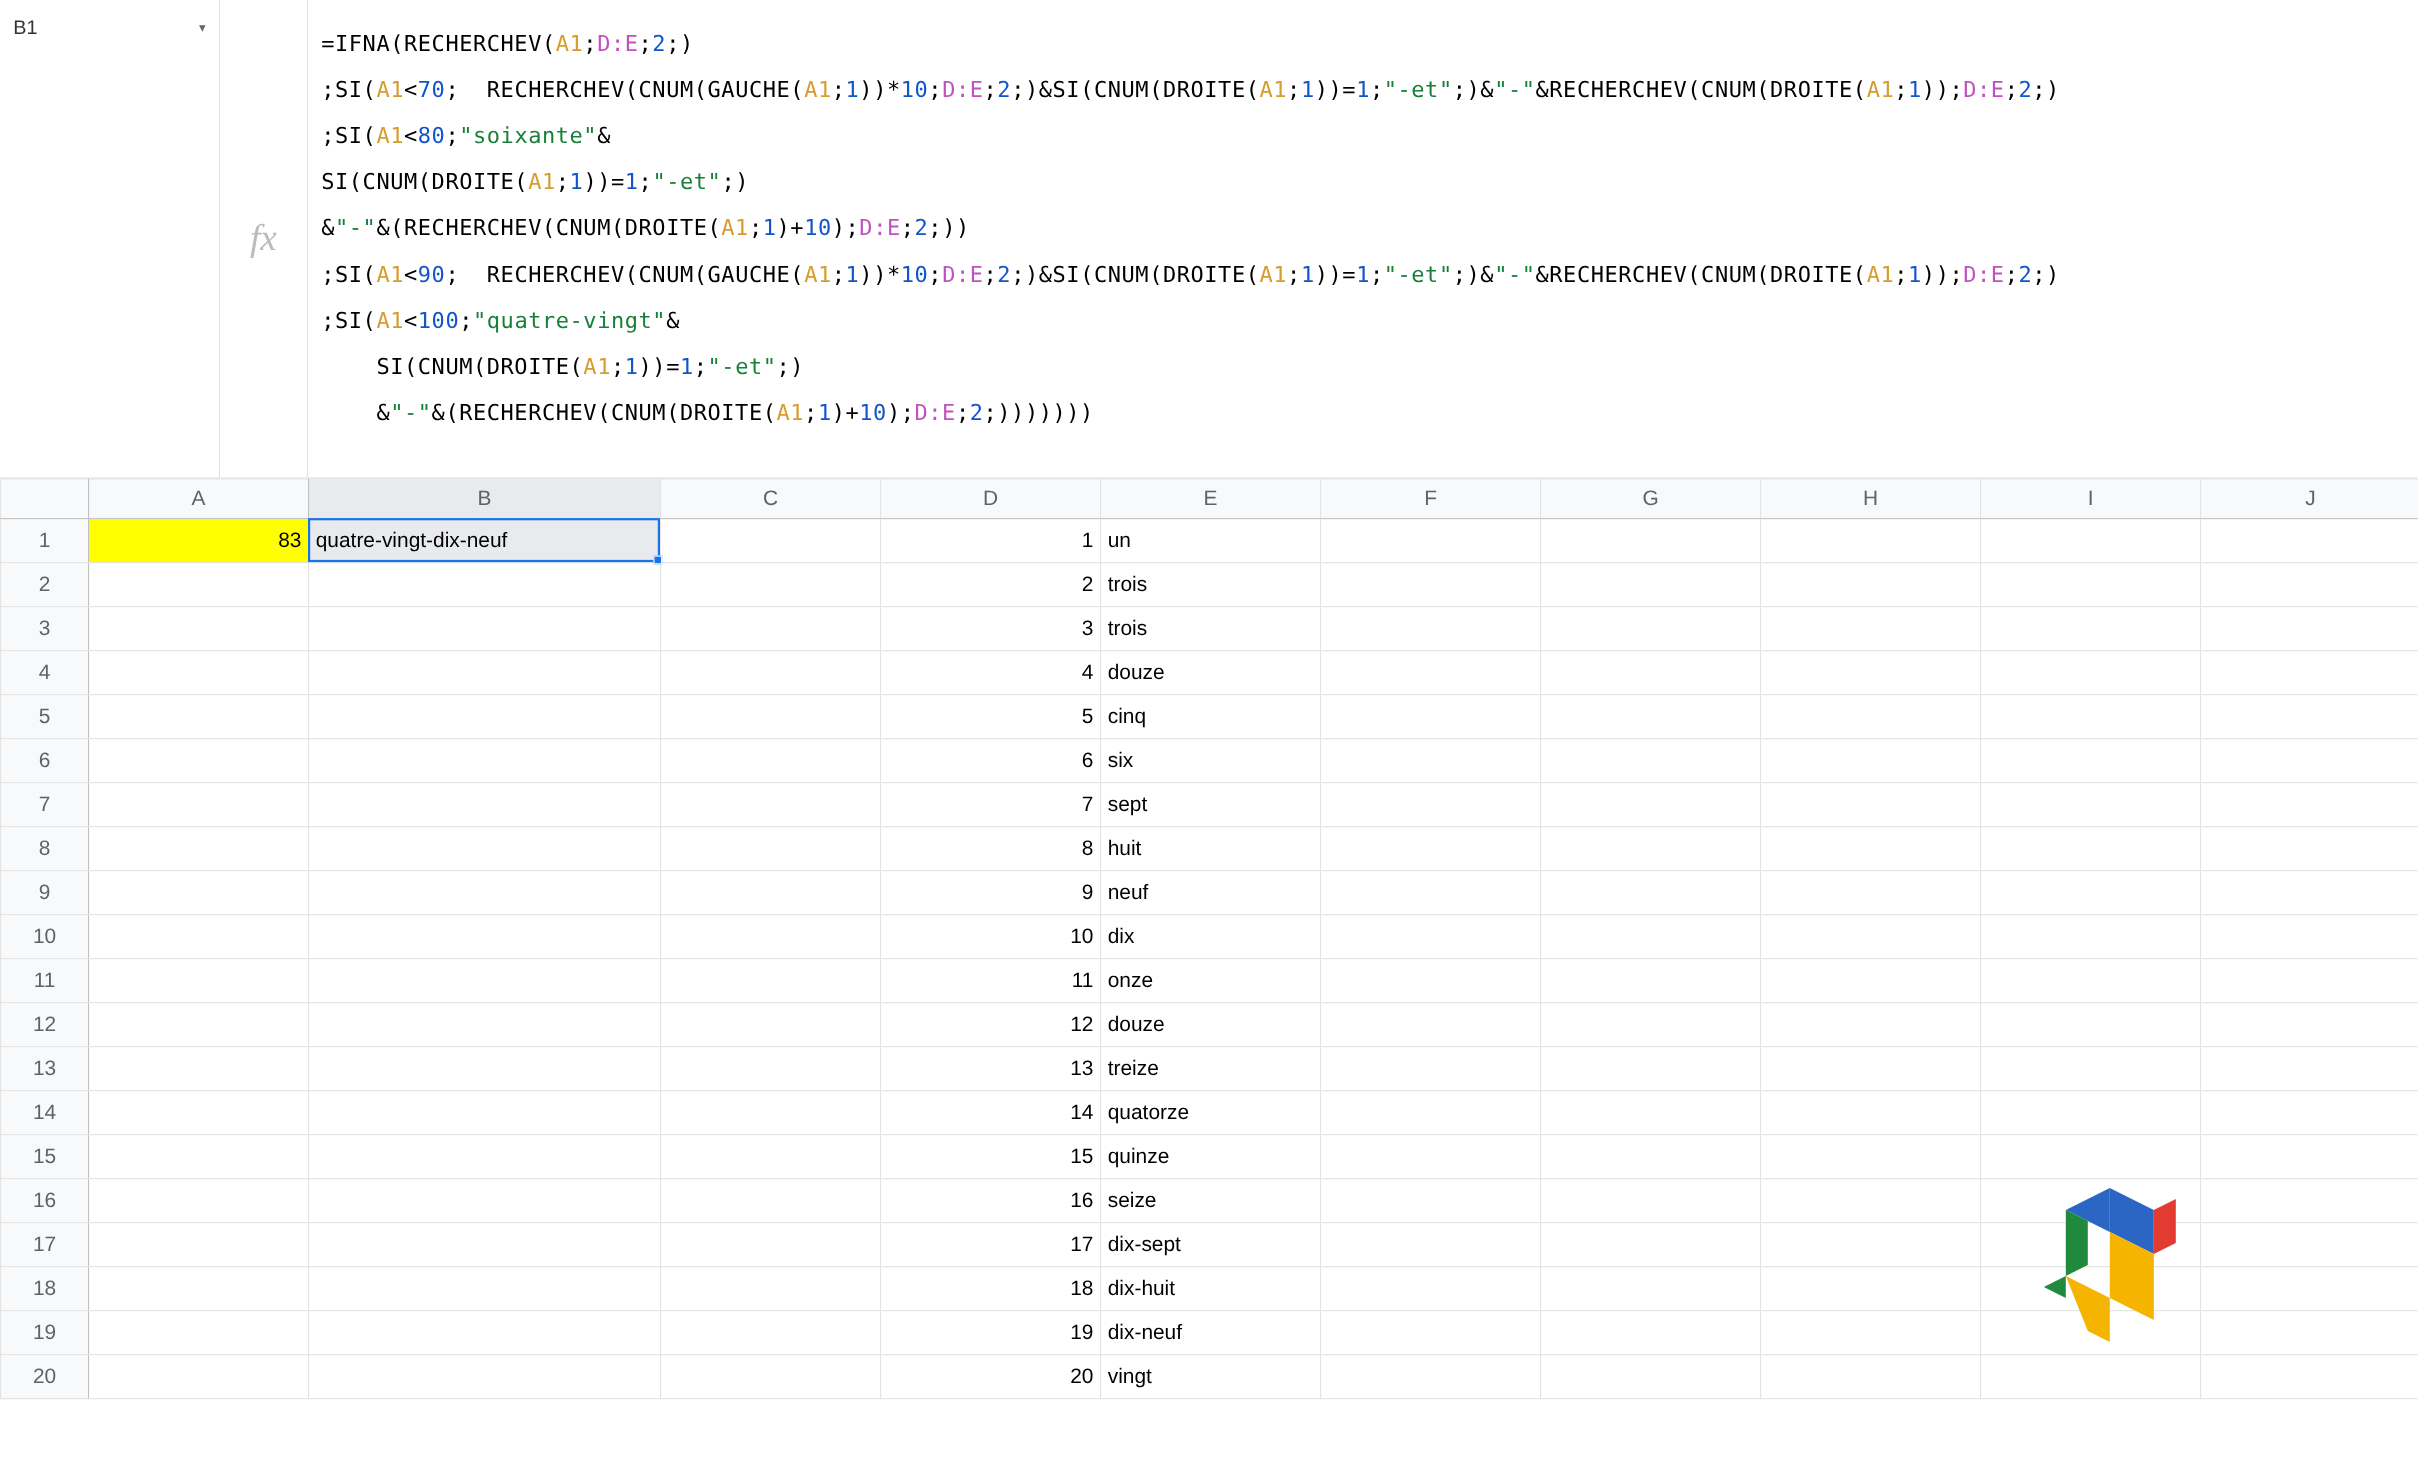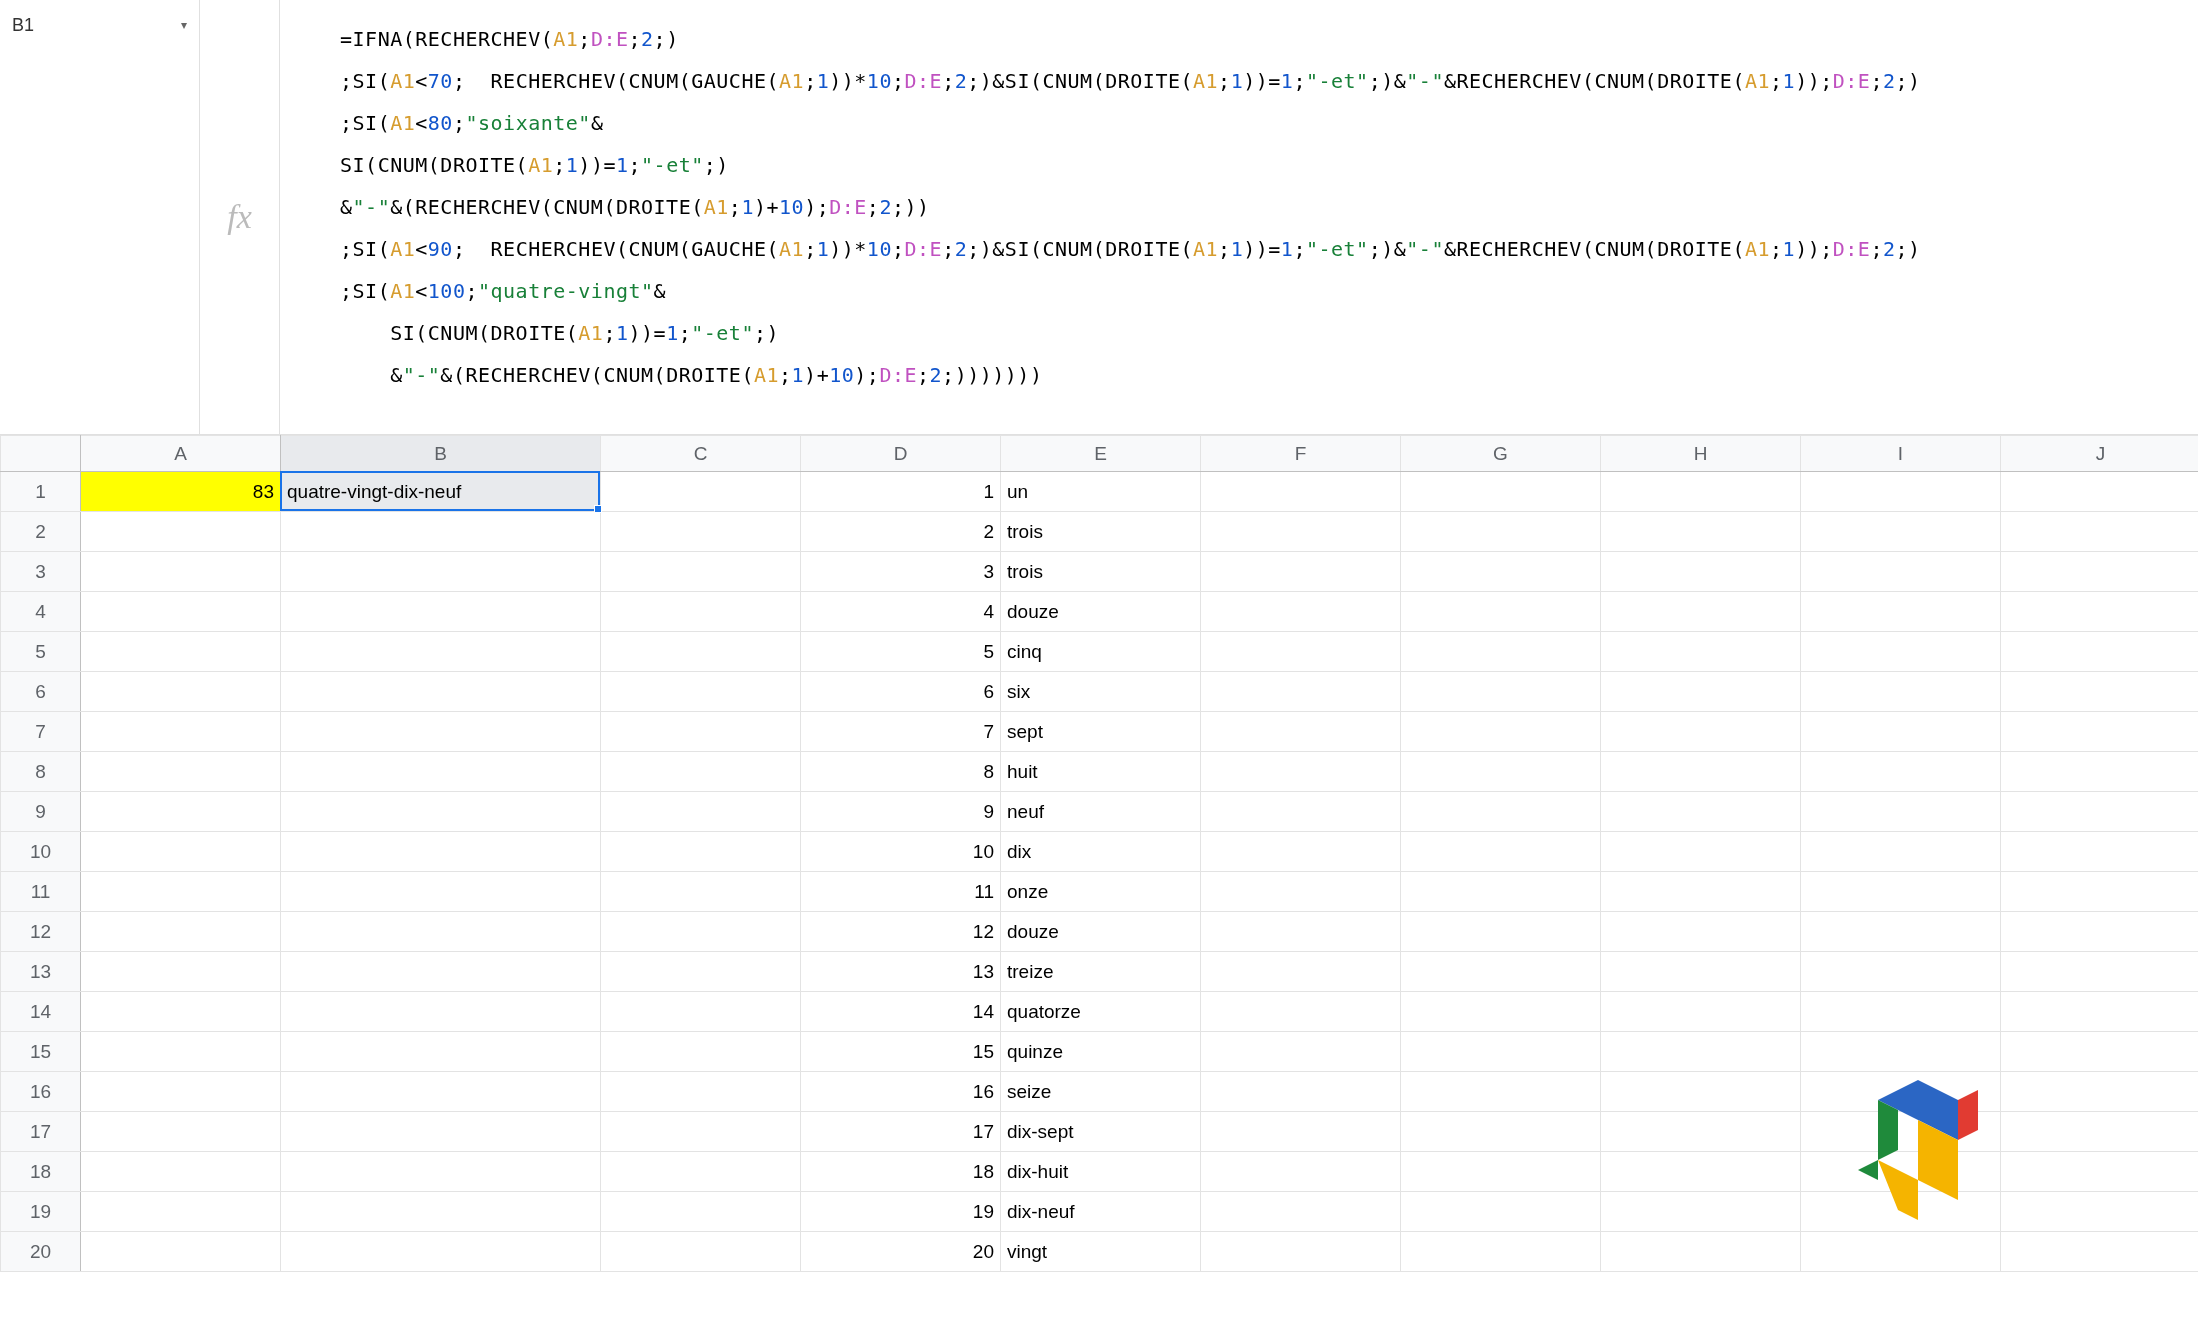--- a/index.html
+++ b/index.html
@@ -57,21 +57,20 @@
       padding: 18px 20px 18px 12px;
       font-family: 'Consolas','Menlo',monospace;
       font-size: 20px;
       line-height: 42px;
       white-space: pre;
       color: #000;
       letter-spacing: 0.5px;
     }
     .formula-content div {
       min-height: 42px;
-      margin-left: 48px;
     }
     .tok-fn { color: #000; }
     .tok-ref-a { color: #d69c2e; } 
     .tok-ref-de { color: #c051c0; } 
     .tok-num { color: #1155cc; } 
     .tok-str { color: #188038; } 
     .tok-op { color: #000; }
     .tok-paren { color: #000; }
     .tok-semi { color: #000; }
     .tok-eq { color: #000; }

